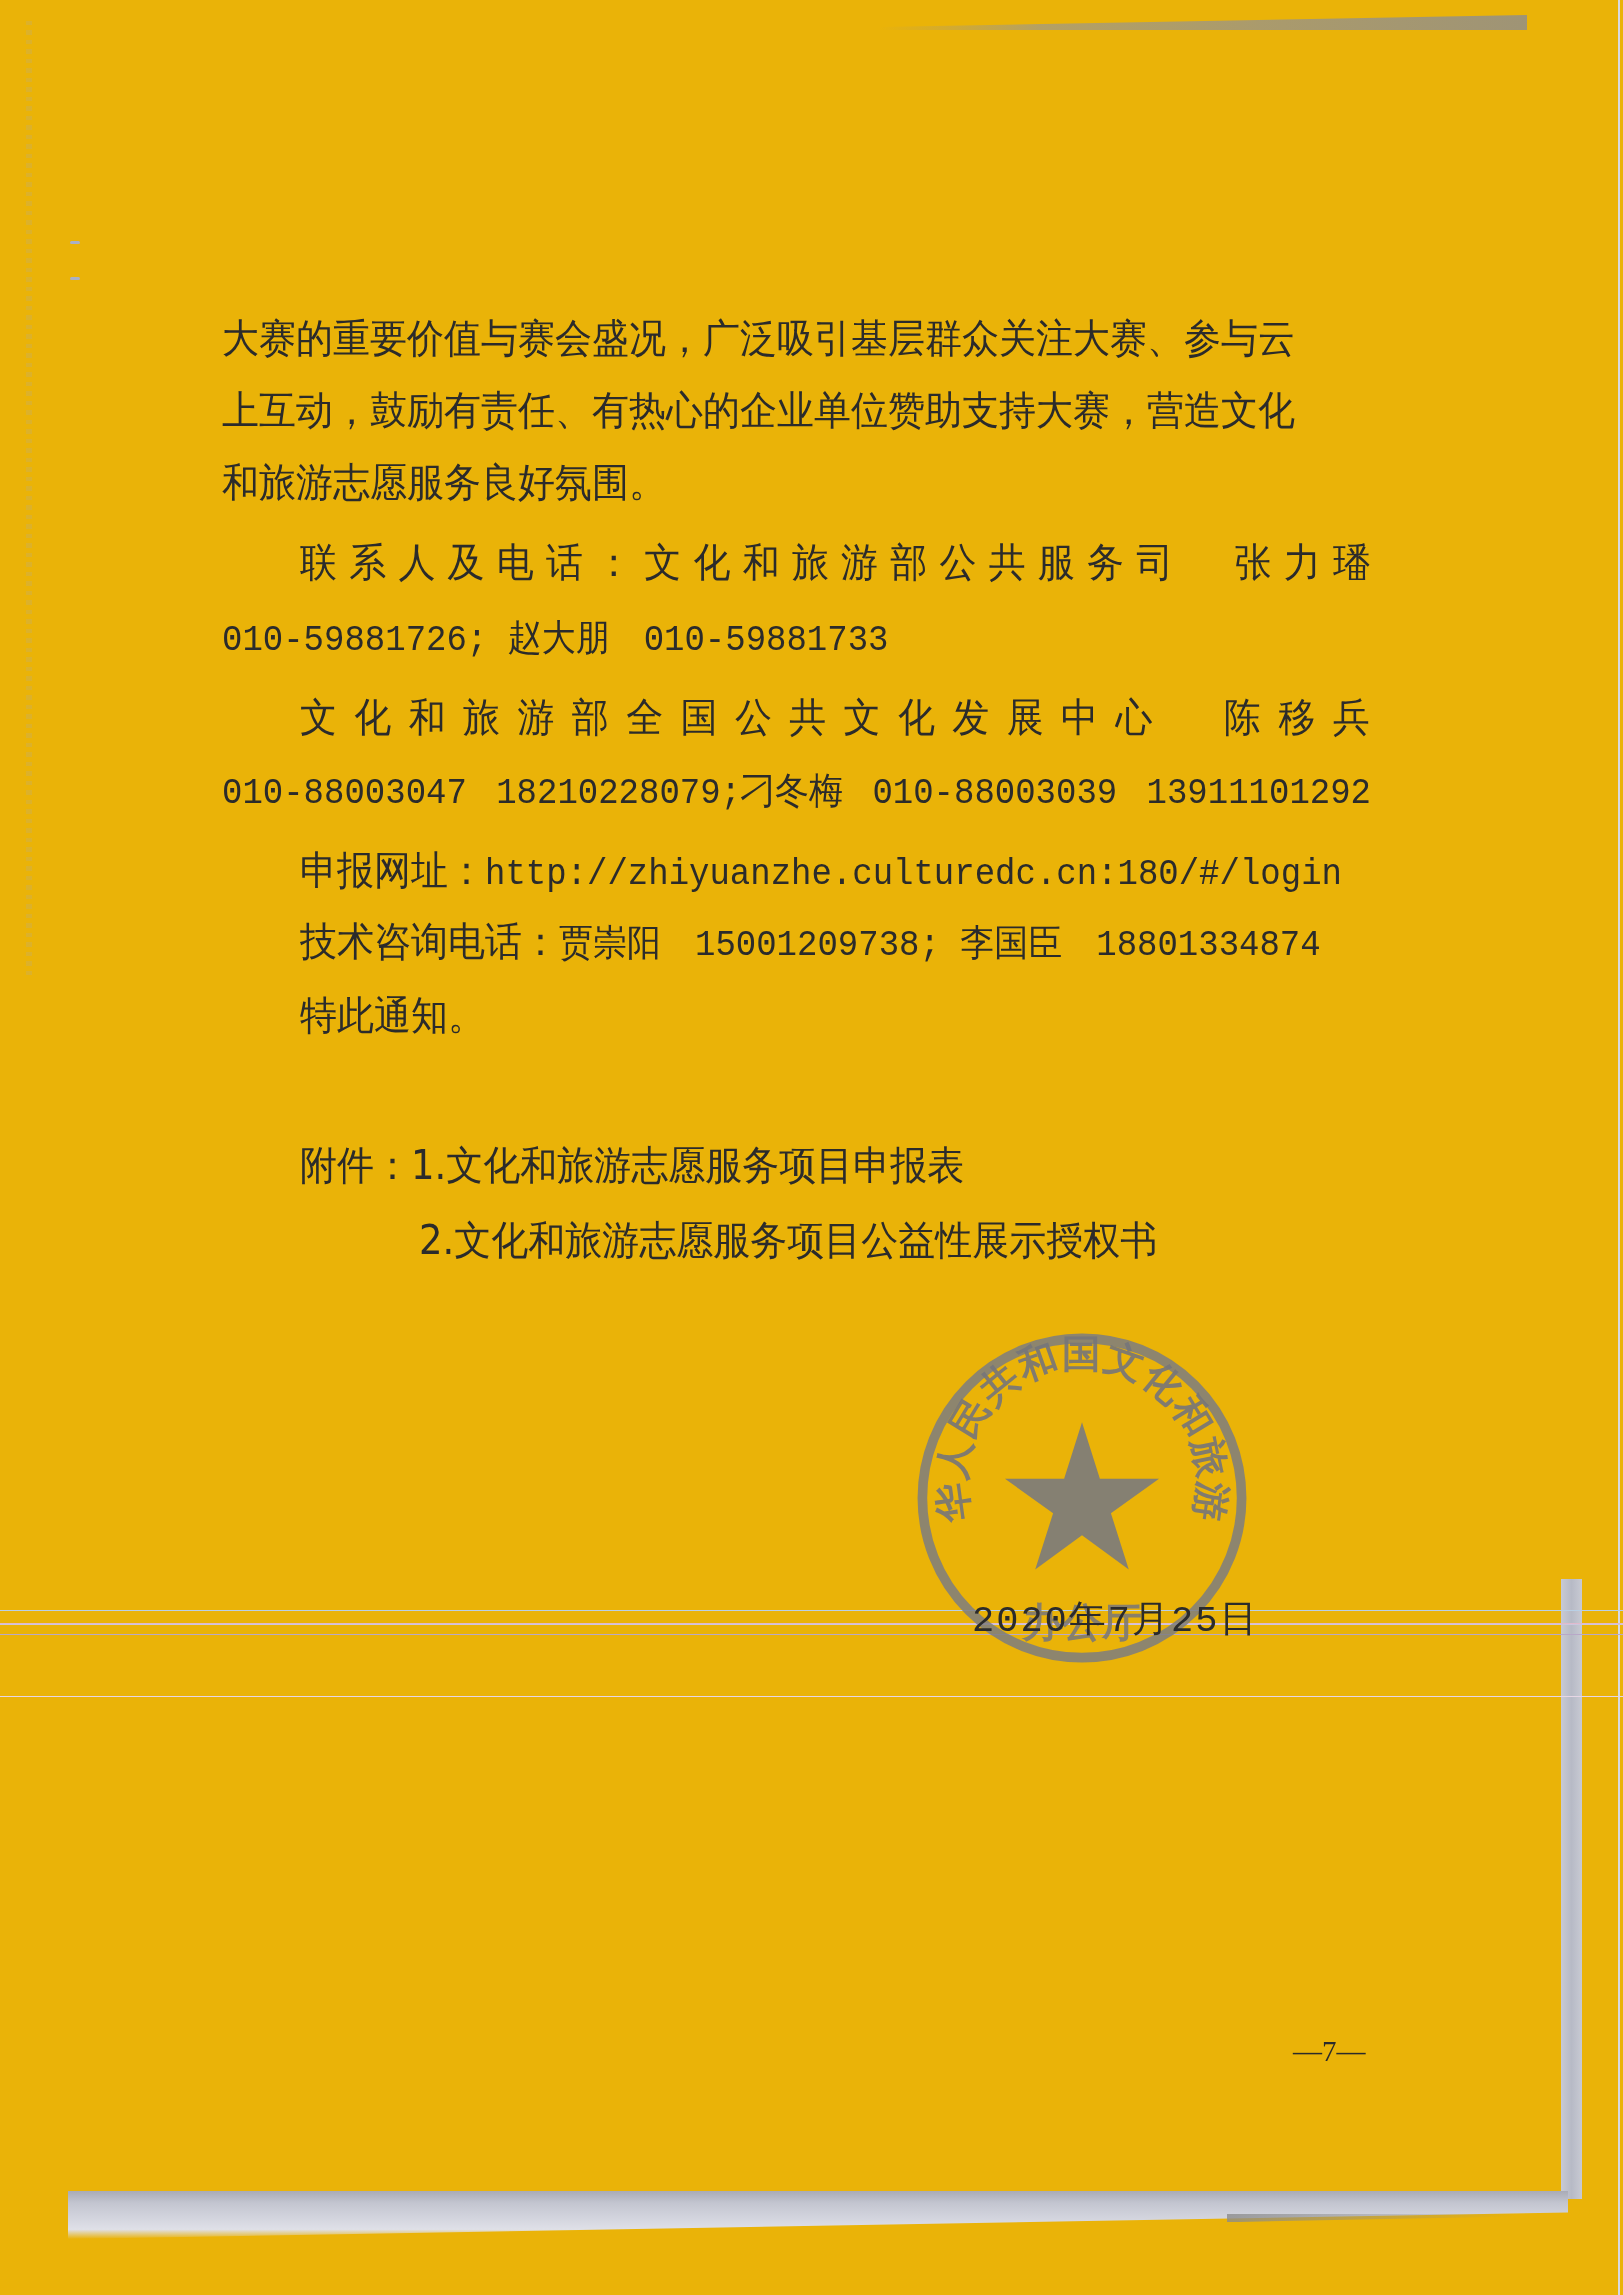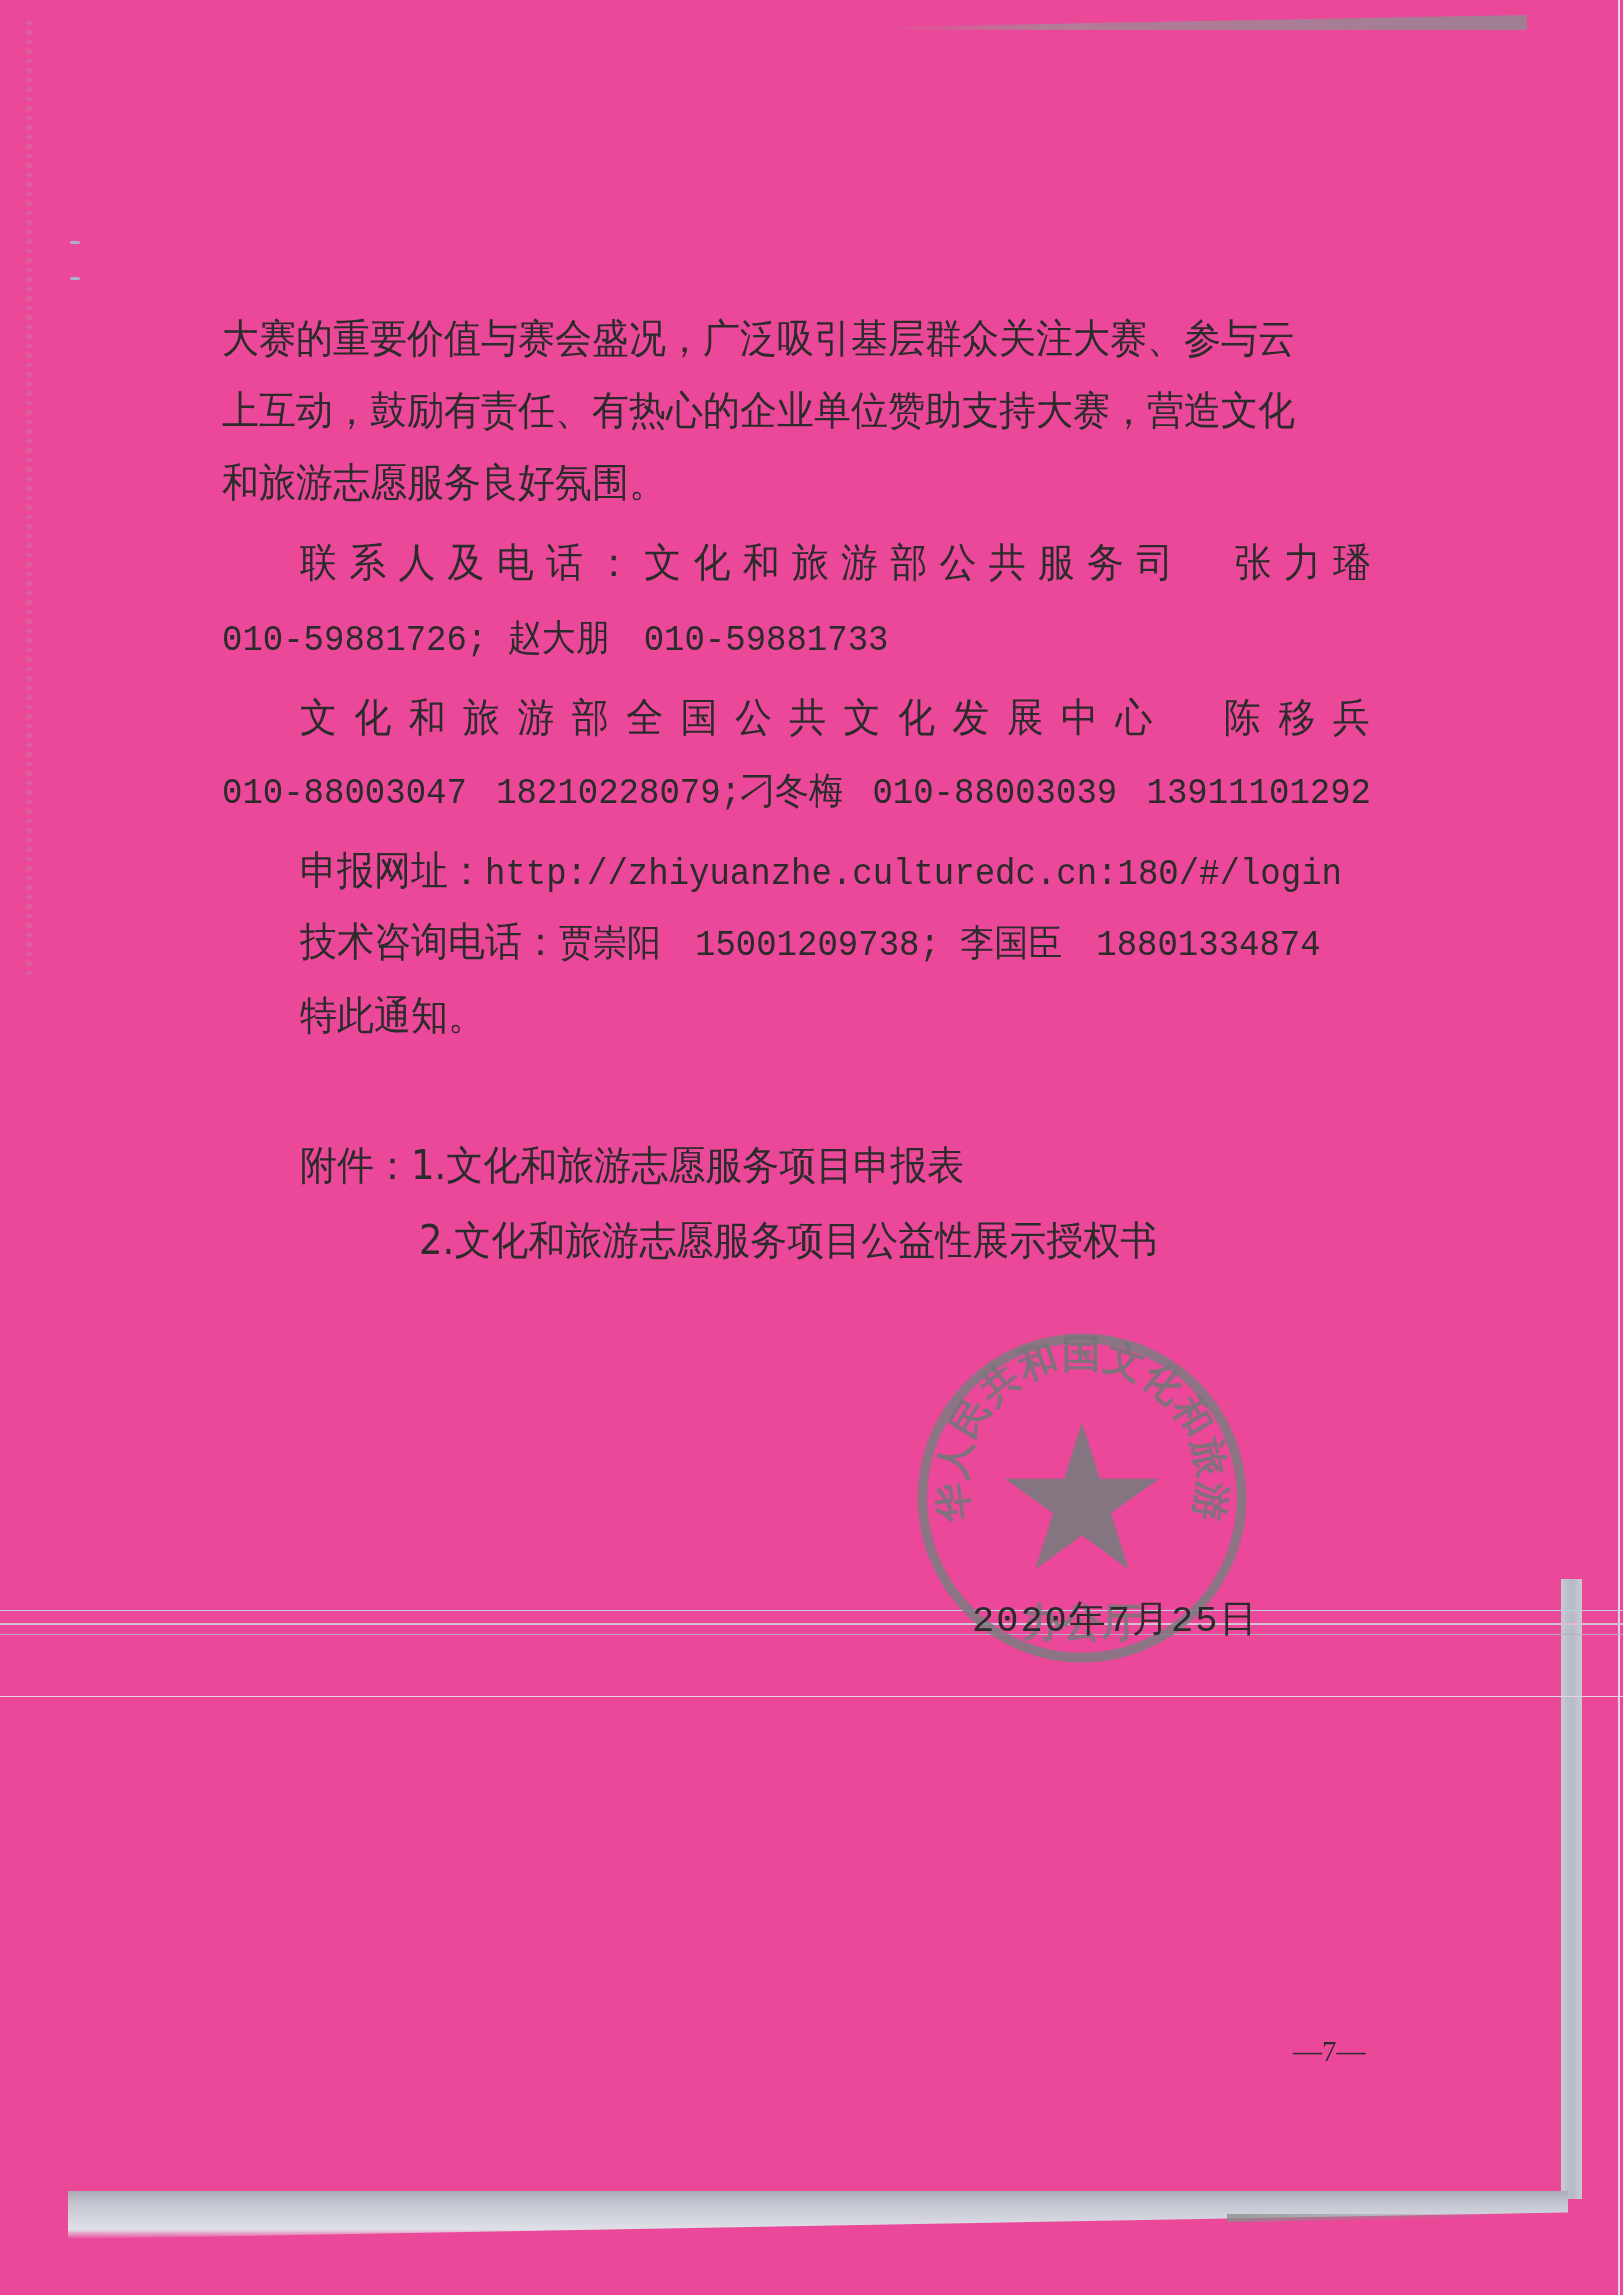--- a/index.html
+++ b/index.html
@@ -13,21 +13,21 @@
       position: relative;
       overflow: hidden;
       font-family: "DejaVu Sans", "Liberation Sans", sans-serif;
       color: #2a2a2a;
     }
     .page {
       position: absolute;
       left: 0; top: 0;
       width: 1624px;
       height: 2295px;
-      background: #ec4899;
+      background: #eab308;
     }
     
     .scan-top-streak {
       position: absolute;
       left: 879px; top: 15px;
       width: 648px; height: 15px;
       background: linear-gradient(to right, rgba(150,150,150,0) 0%, rgba(150,150,150,0.65) 25%, rgba(140,140,145,0.8) 100%);
       clip-path: polygon(0 80%, 100% 0, 100% 100%, 0 100%);
     }
     .scan-right-edge {

